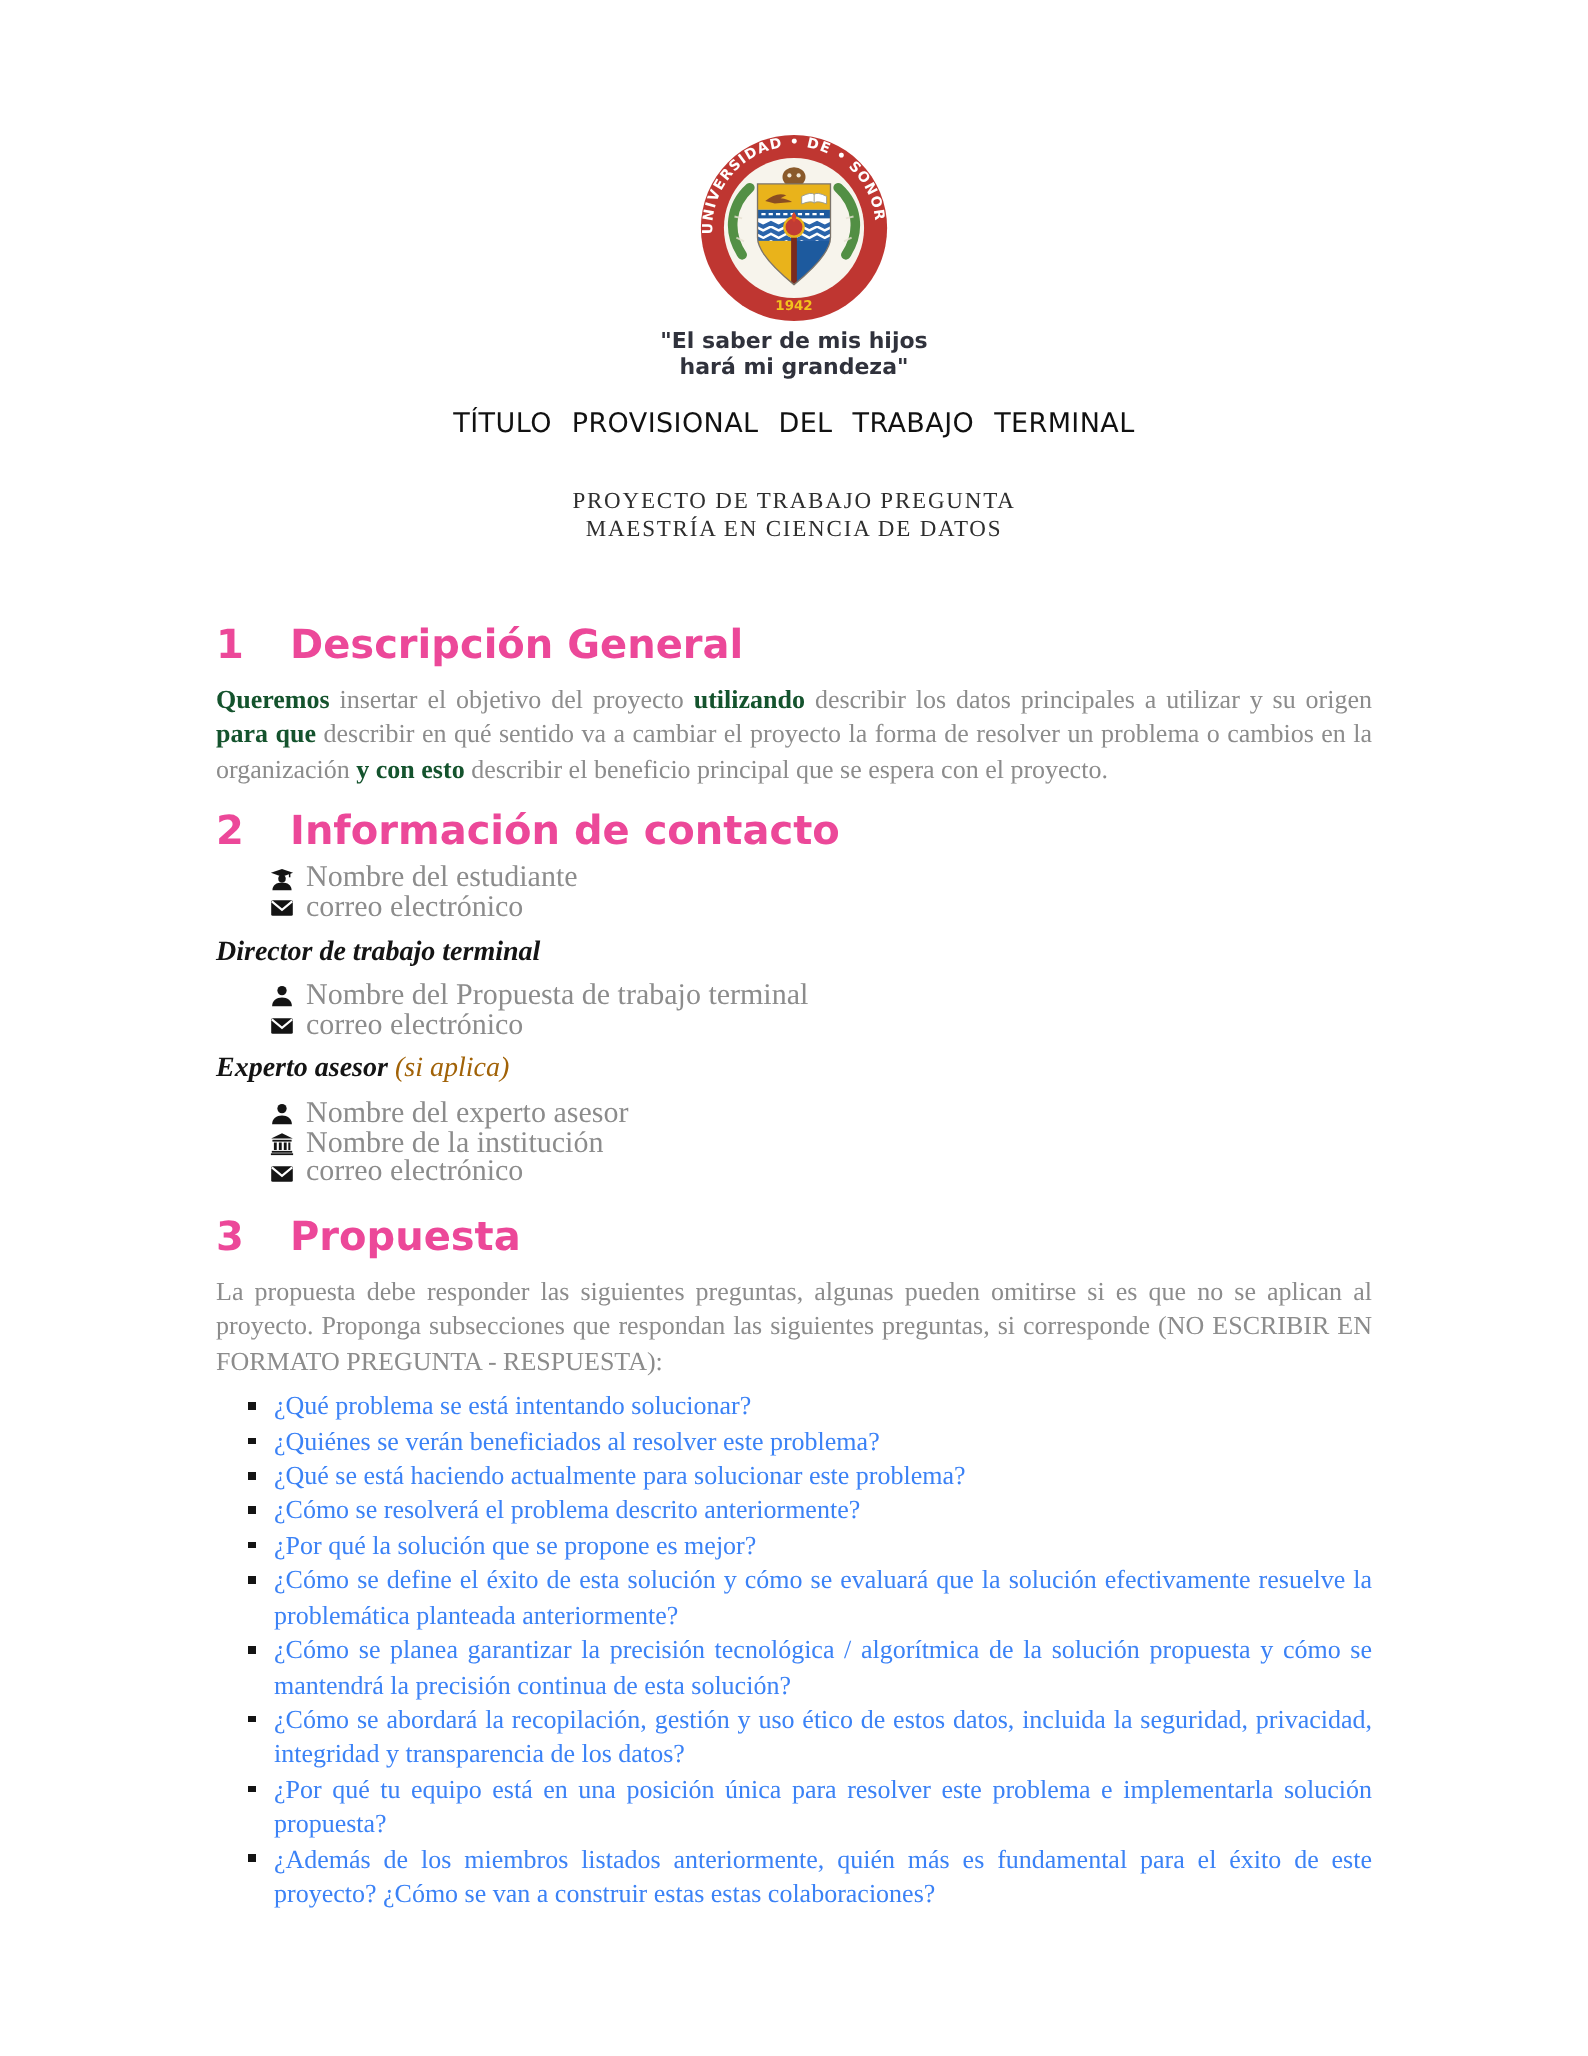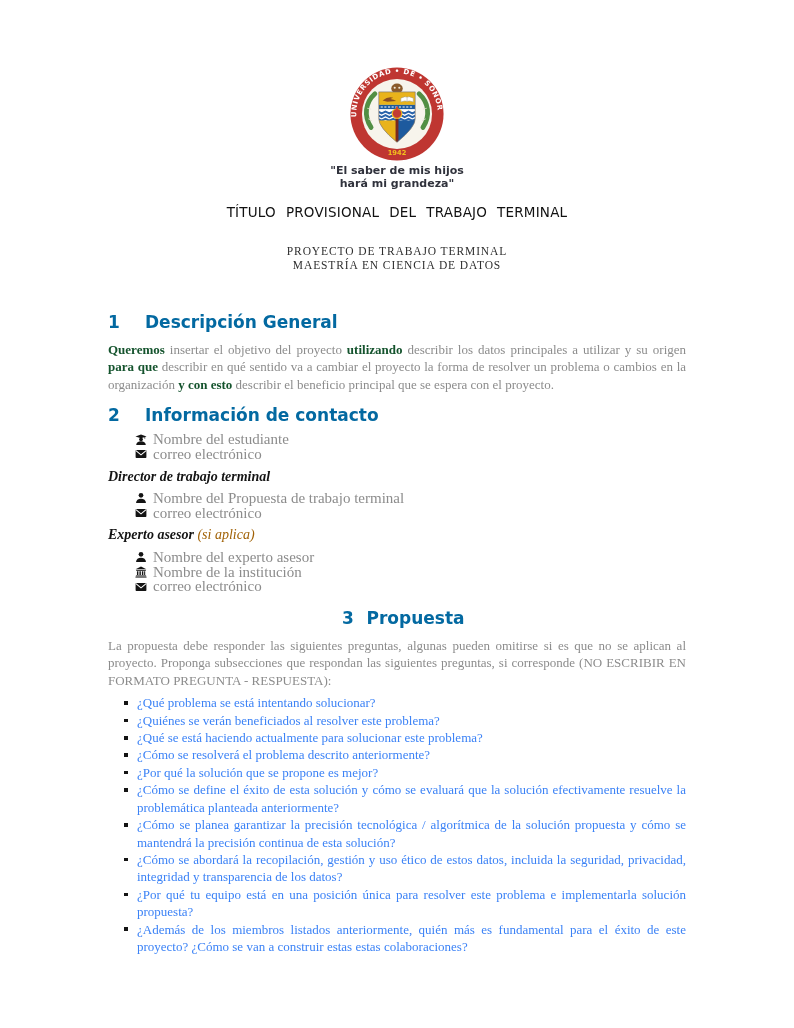--- a/index.html
+++ b/index.html
@@ -10,26 +10,26 @@
   .logo-block{padding-top:66px;text-align:center;}
   .seal{width:96px;height:96px;display:block;margin:0 auto;}
   .motto{margin:3px 0 0;font-family:"DejaVu Sans",sans-serif;font-weight:700;
          font-size:11px;line-height:12.5px;color:#30323c;}
   .doc-title{margin:14px 0 0;text-align:center;font-family:"DejaVu Sans",sans-serif;
          font-weight:400;font-size:13.5px;letter-spacing:.2px;word-spacing:5.5px;color:#111;}
   .doc-subtitle{margin:25px 0 0;text-align:center;font-size:11.5px;line-height:13.5px;
          letter-spacing:.9px;color:#2e2e2e;}
 
   
-  h2.sec{font-family:"DejaVu Sans",sans-serif;font-weight:700;font-size:17px;
-         color:#0369a1;margin:0;line-height:21px;}
+  h2.sec{font-family:"DejaVu Sans",sans-serif;font-weight:700;font-size:20px;
+         color:#ec4899;margin:0;line-height:21px;}
   h2.sec .num{display:inline-block;min-width:37px;}
   #sec1{margin-top:40px;}
   #sec2{margin-top:12px;}
-  #sec3{margin-top:14px;text-align:center;}
+  #sec3{margin-top:14px;}
 
   p.lead{margin:8px 0 0;font-size:13px;line-height:17.4px;text-align:justify;color:#8c8c8c;}
   p.lead b{color:#14532d;}
 
   
   .rows{margin:6px 0 0 26px;}
   .crow{display:flex;align-items:center;gap:6px;height:14.7px;font-size:15px;color:#8c8c8c;}
   .ic{width:13px;height:13px;display:flex;align-items:center;justify-content:center;flex:none;}
   .ic svg{width:12px;height:12px;fill:#141414;}
   .subhead{margin:7px 0 0;font-size:14px;font-weight:700;font-style:italic;
@@ -112,21 +112,21 @@
     </svg>
     <div class="motto">
       <div>"El saber de mis hijos</div>
       <div>hará mi grandeza"</div>
     </div>
   </div>
 
   <div class="doc-title">TÍTULO PROVISIONAL DEL TRABAJO TERMINAL</div>
 
   <div class="doc-subtitle">
-    <div>PROYECTO DE TRABAJO TERMINAL</div>
+    <div>PROYECTO DE TRABAJO PREGUNTA</div>
     <div>MAESTRÍA EN CIENCIA DE DATOS</div>
   </div>
 
   <h2 class="sec" id="sec1">
     <span class="num">1</span><span>Descripción General</span>
   </h2>
   <p class="lead"><b>Queremos</b> <span>insertar el objetivo del proyecto</span> <b>utilizando</b> <span>describir los datos principales a utilizar y su origen</span> <b>para que</b> <span>describir en qué sentido va a cambiar el proyecto la forma de resolver un problema o cambios en la organización</span> <b>y con esto</b> <span>describir el beneficio principal que se espera con el proyecto.</span></p>
 
   <h2 class="sec" id="sec2">
     <span class="num">2</span><span>Información de contacto</span>

